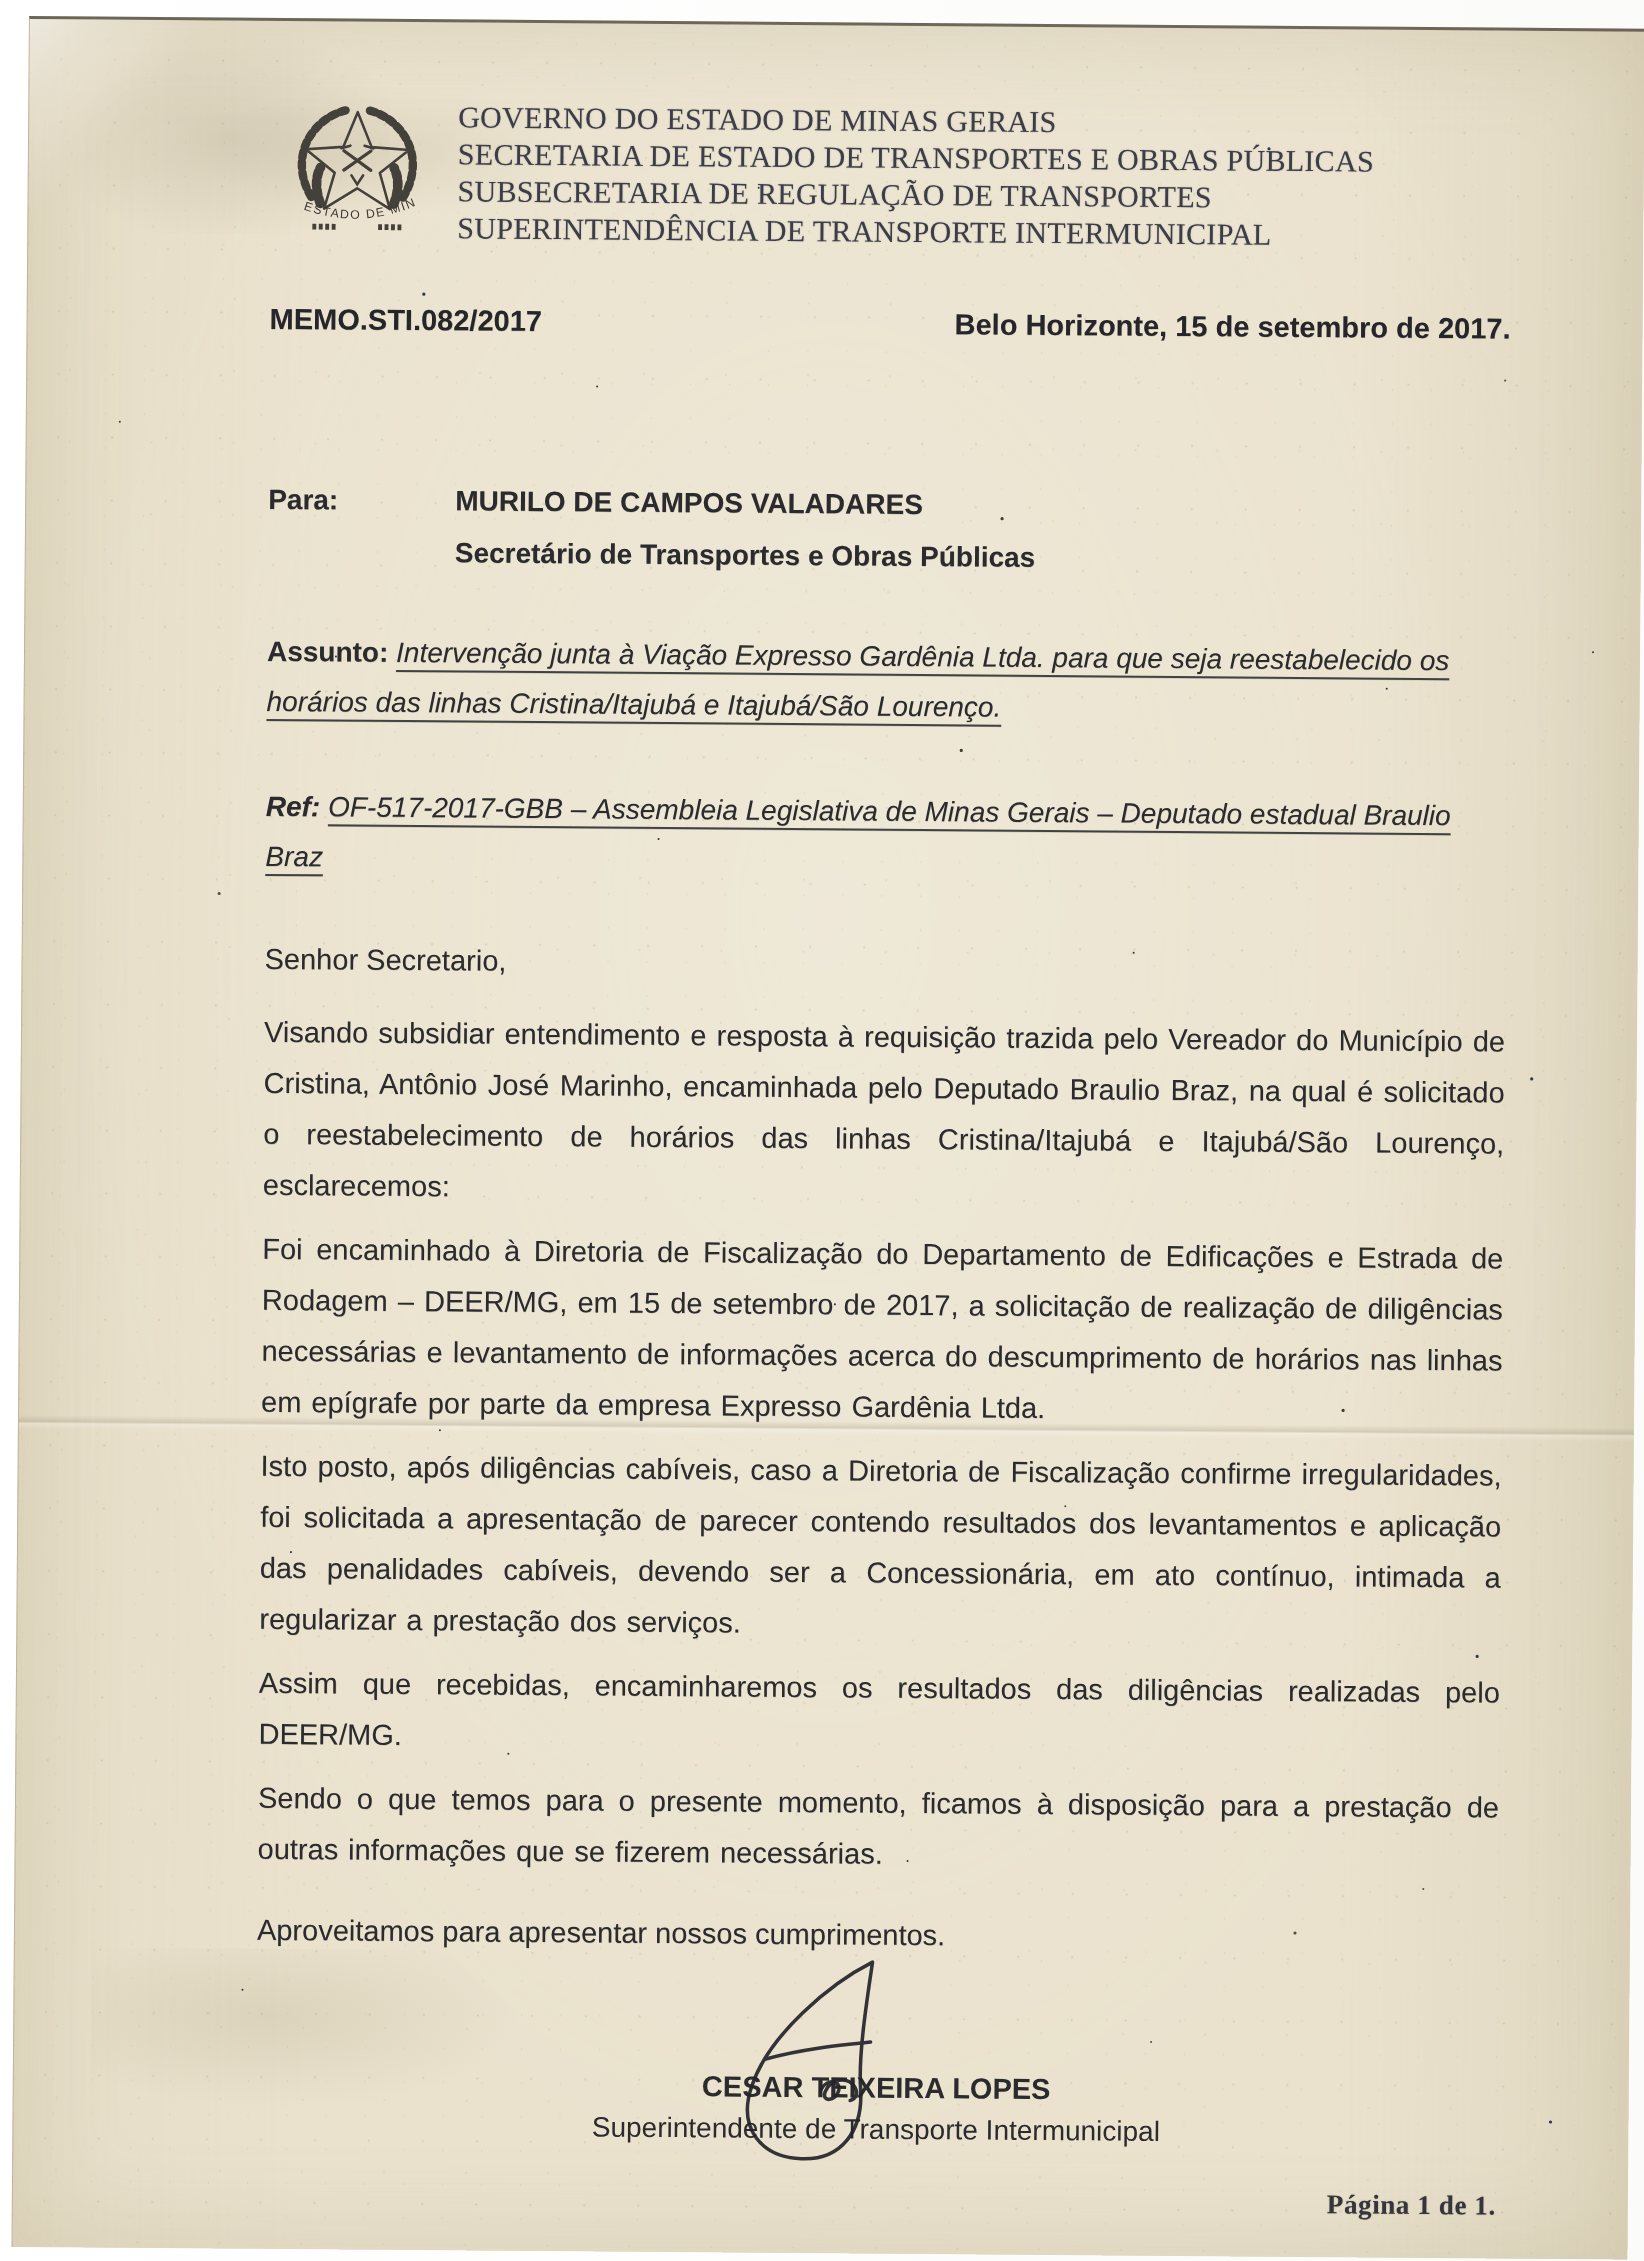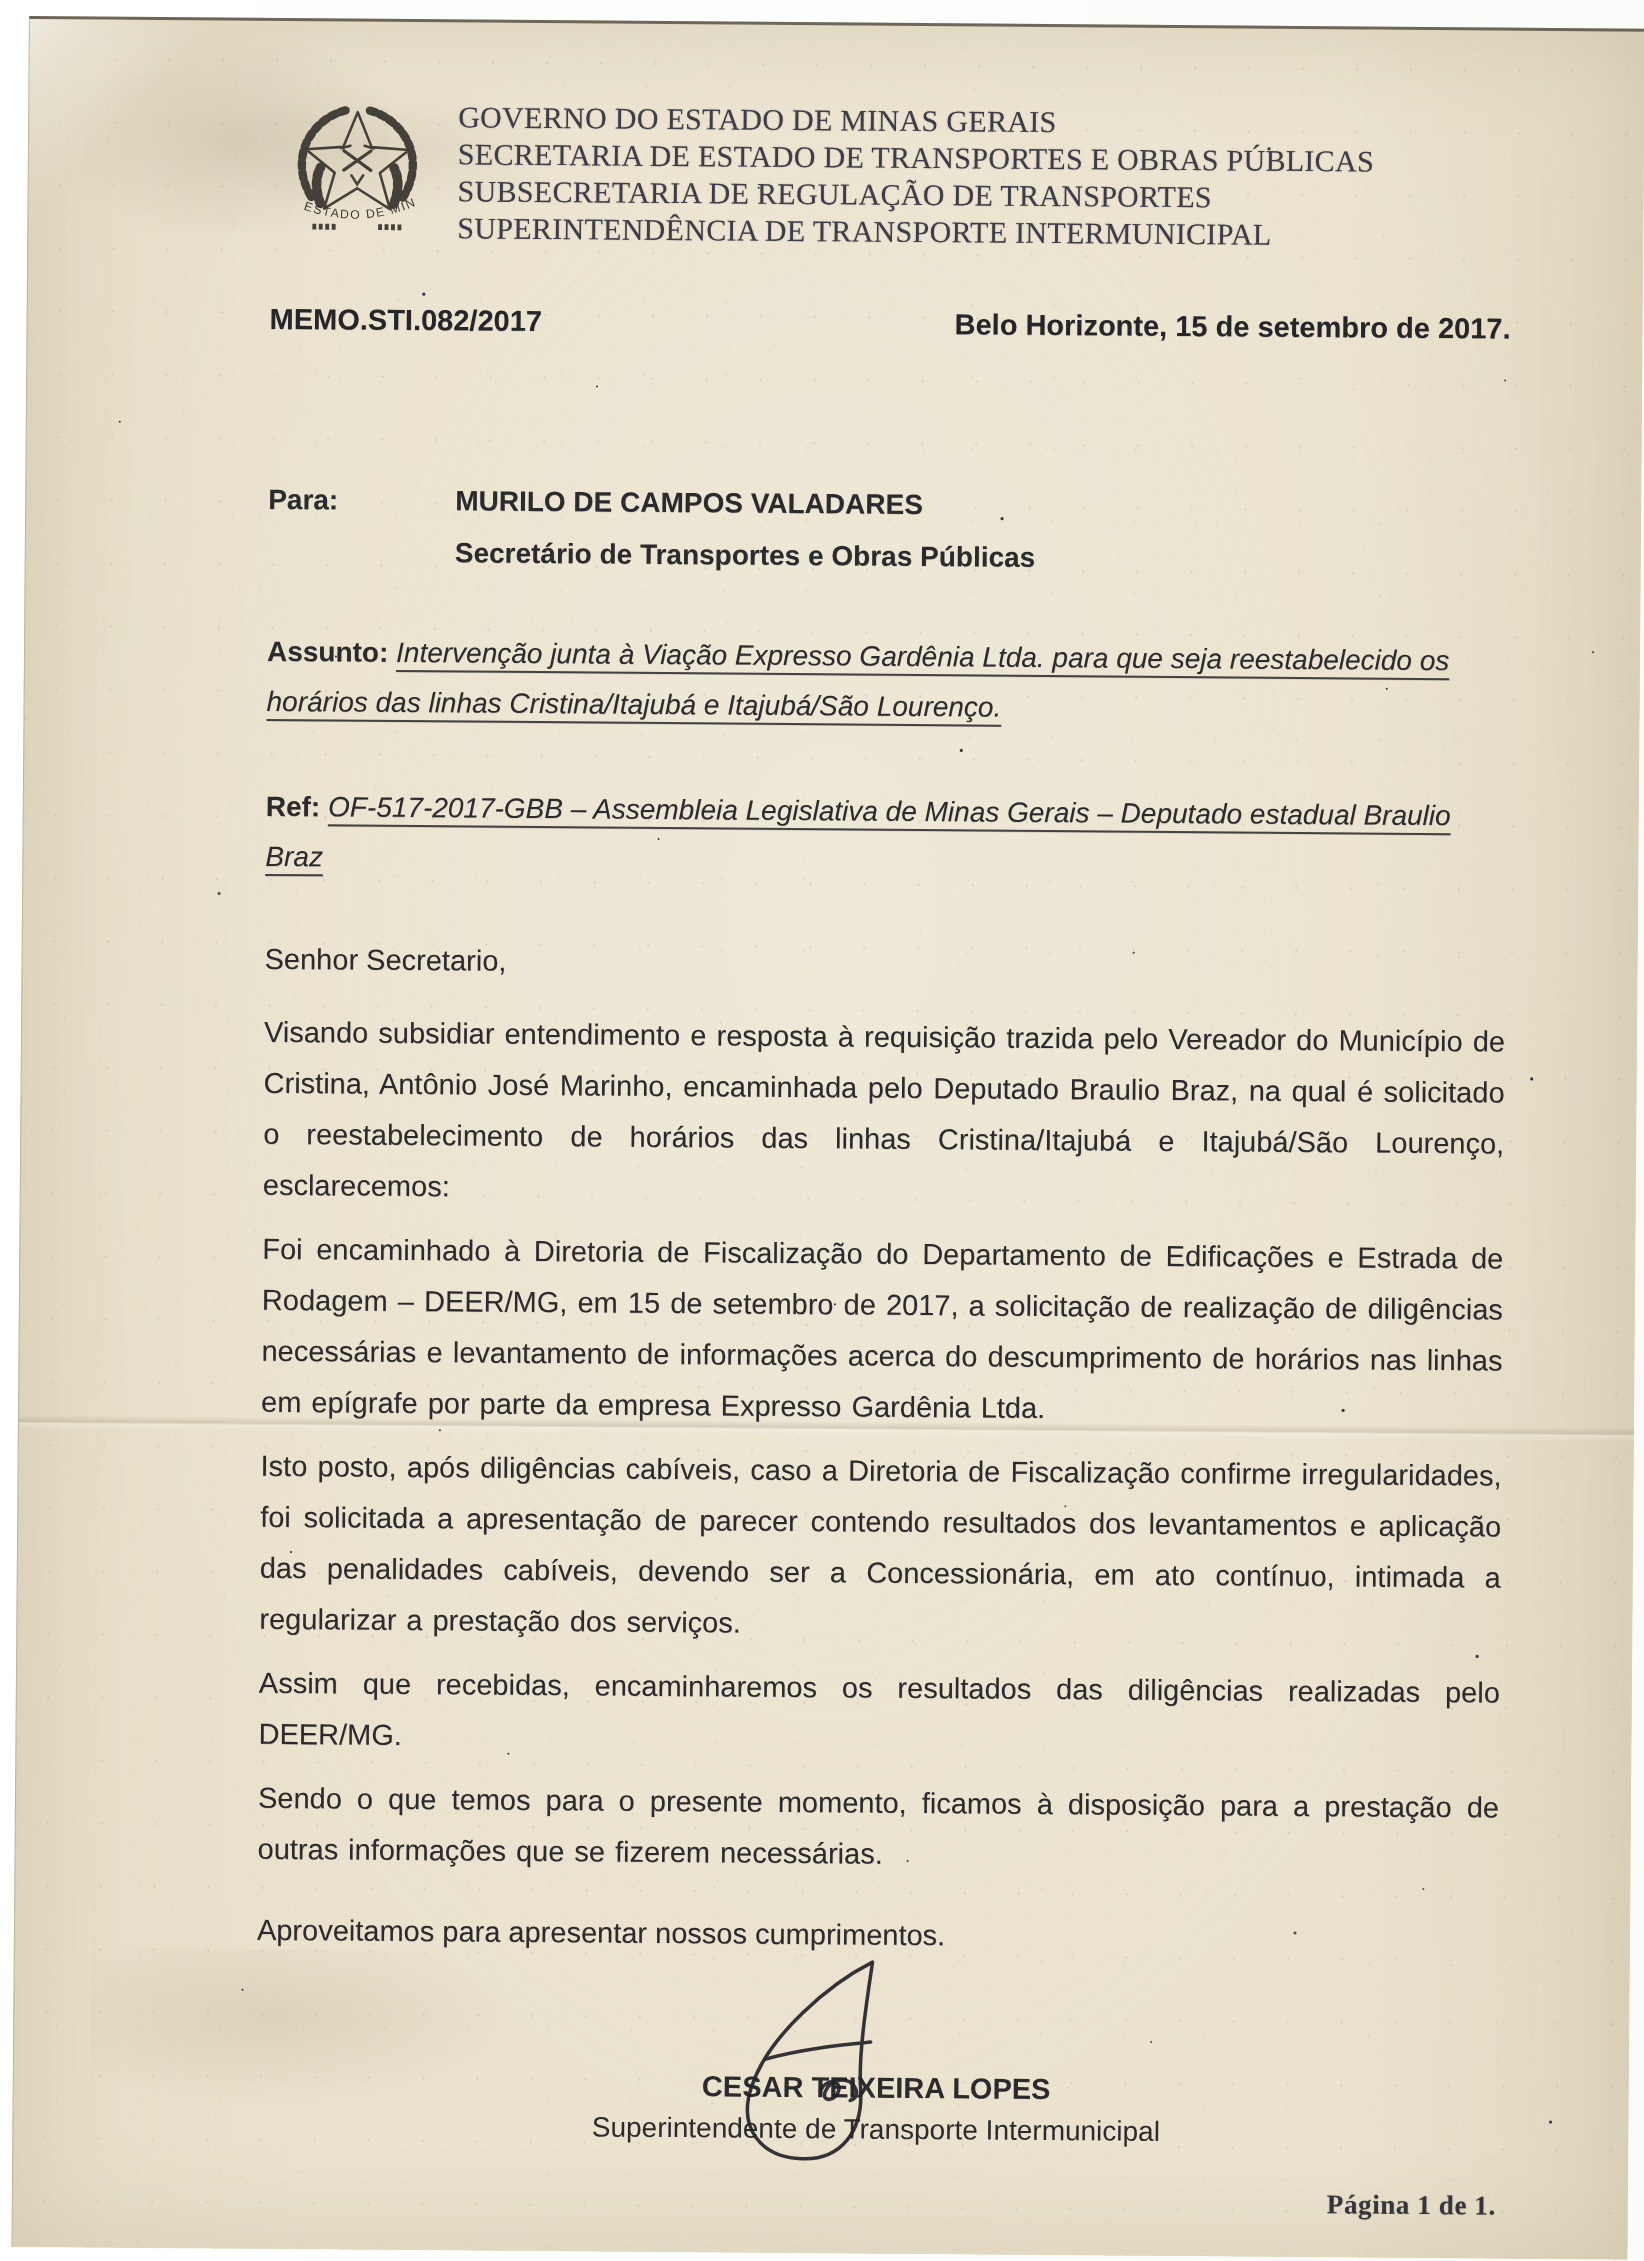--- a/index.html
+++ b/index.html
@@ -88,21 +88,21 @@
     text-shadow: 0.3px 0.5px 0 rgba(38,38,42,.25);
   }
 
   .block { text-shadow: 0.3px 0.5px 0 rgba(40,40,46,.22); }
 
   .recipient { display: flex; margin-top: 138px; font-weight: bold; font-size: 28px; line-height: 52px; }
   .recipient .label { width: 187px; }
 
   .subject { margin-top: 49px; font-size: 28px; line-height: 50px; }
   .subject .label, .reference .label { font-weight: bold; }
-  .reference .label { }
+  .reference .label { font-style: italic; }
   .uline {
     font-style: italic;
     text-decoration: underline;
     text-decoration-thickness: 1.9px;
     text-underline-offset: 8.4px;
     text-decoration-color: rgba(43,43,46,.85);
   }
   .reference { margin-top: 55px; font-size: 28px; line-height: 50px; }
 
   .salutation { margin-top: 61px; font-size: 29px; }

